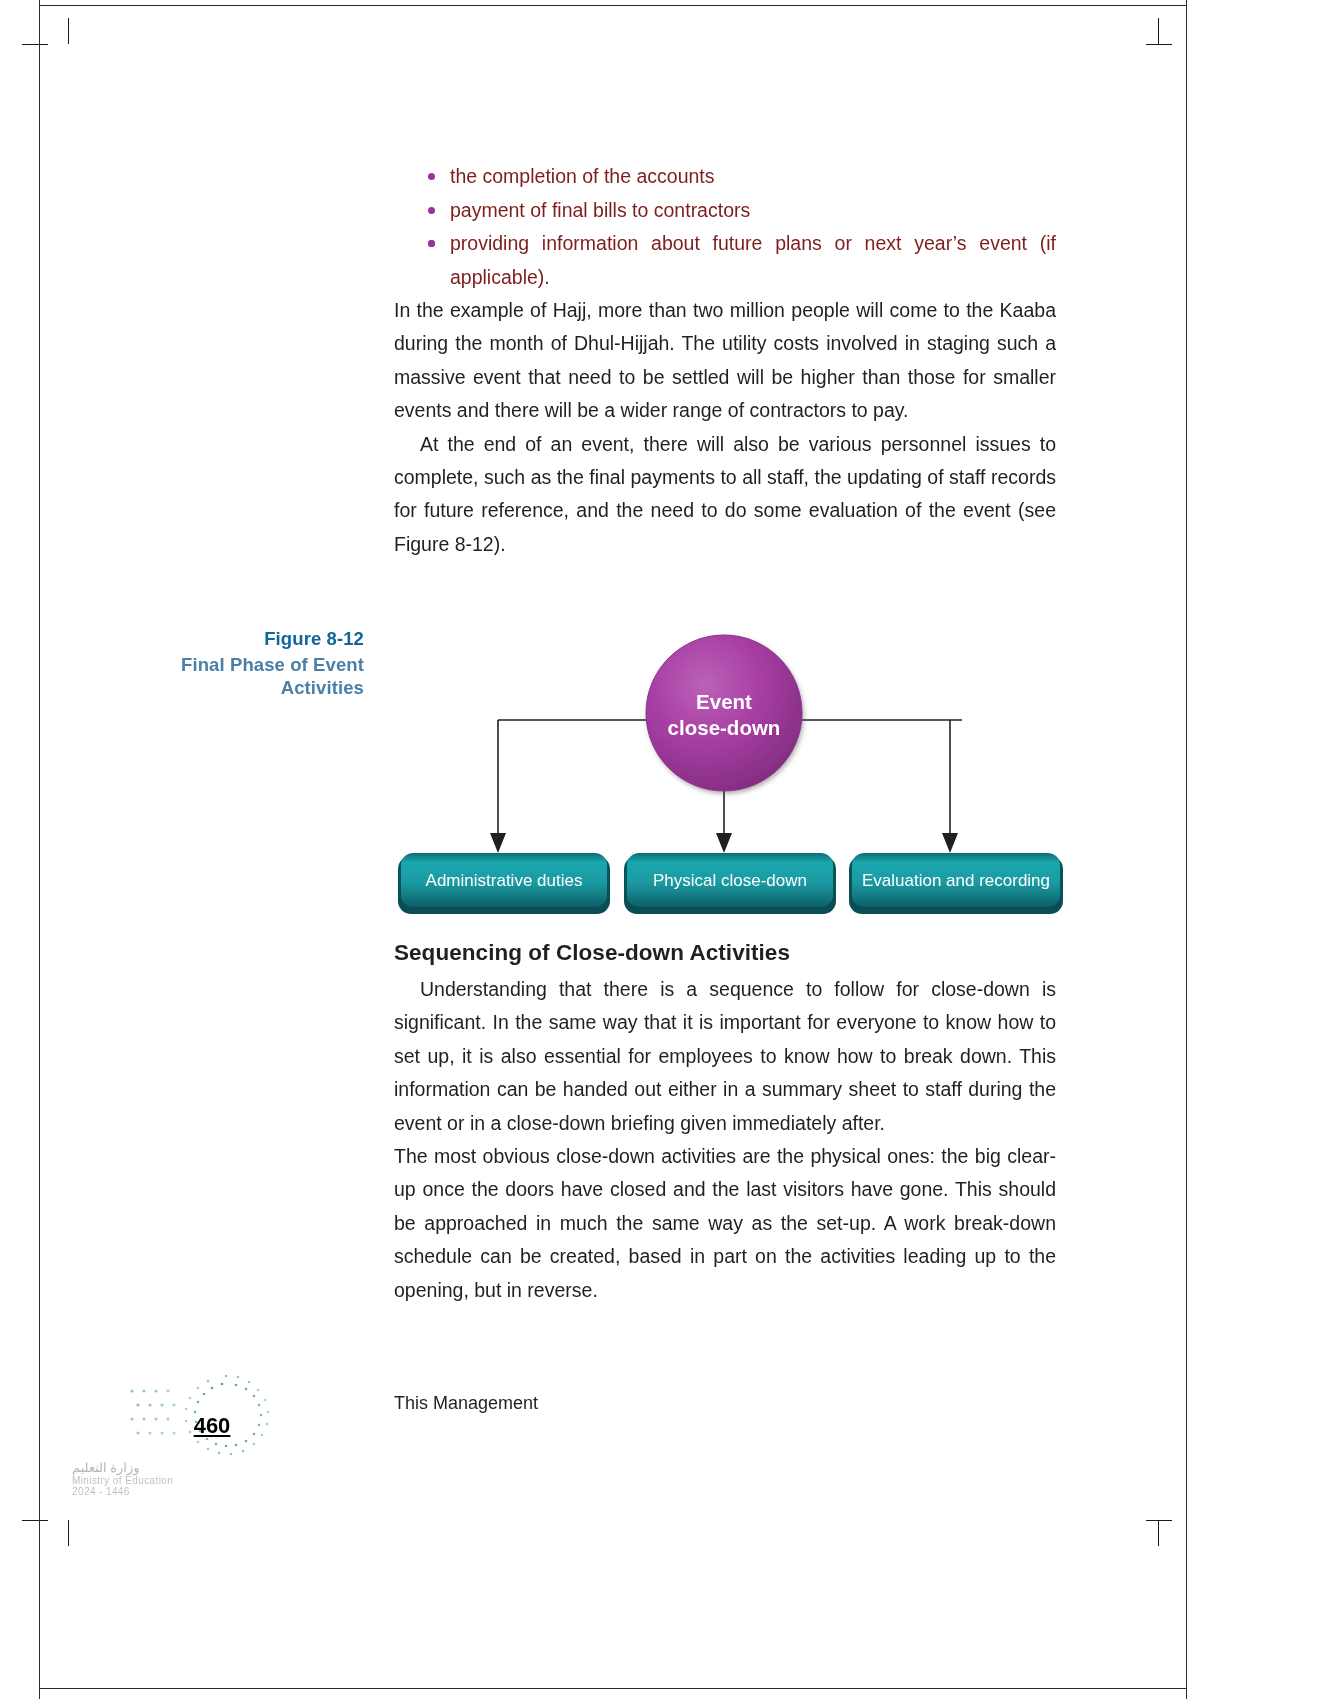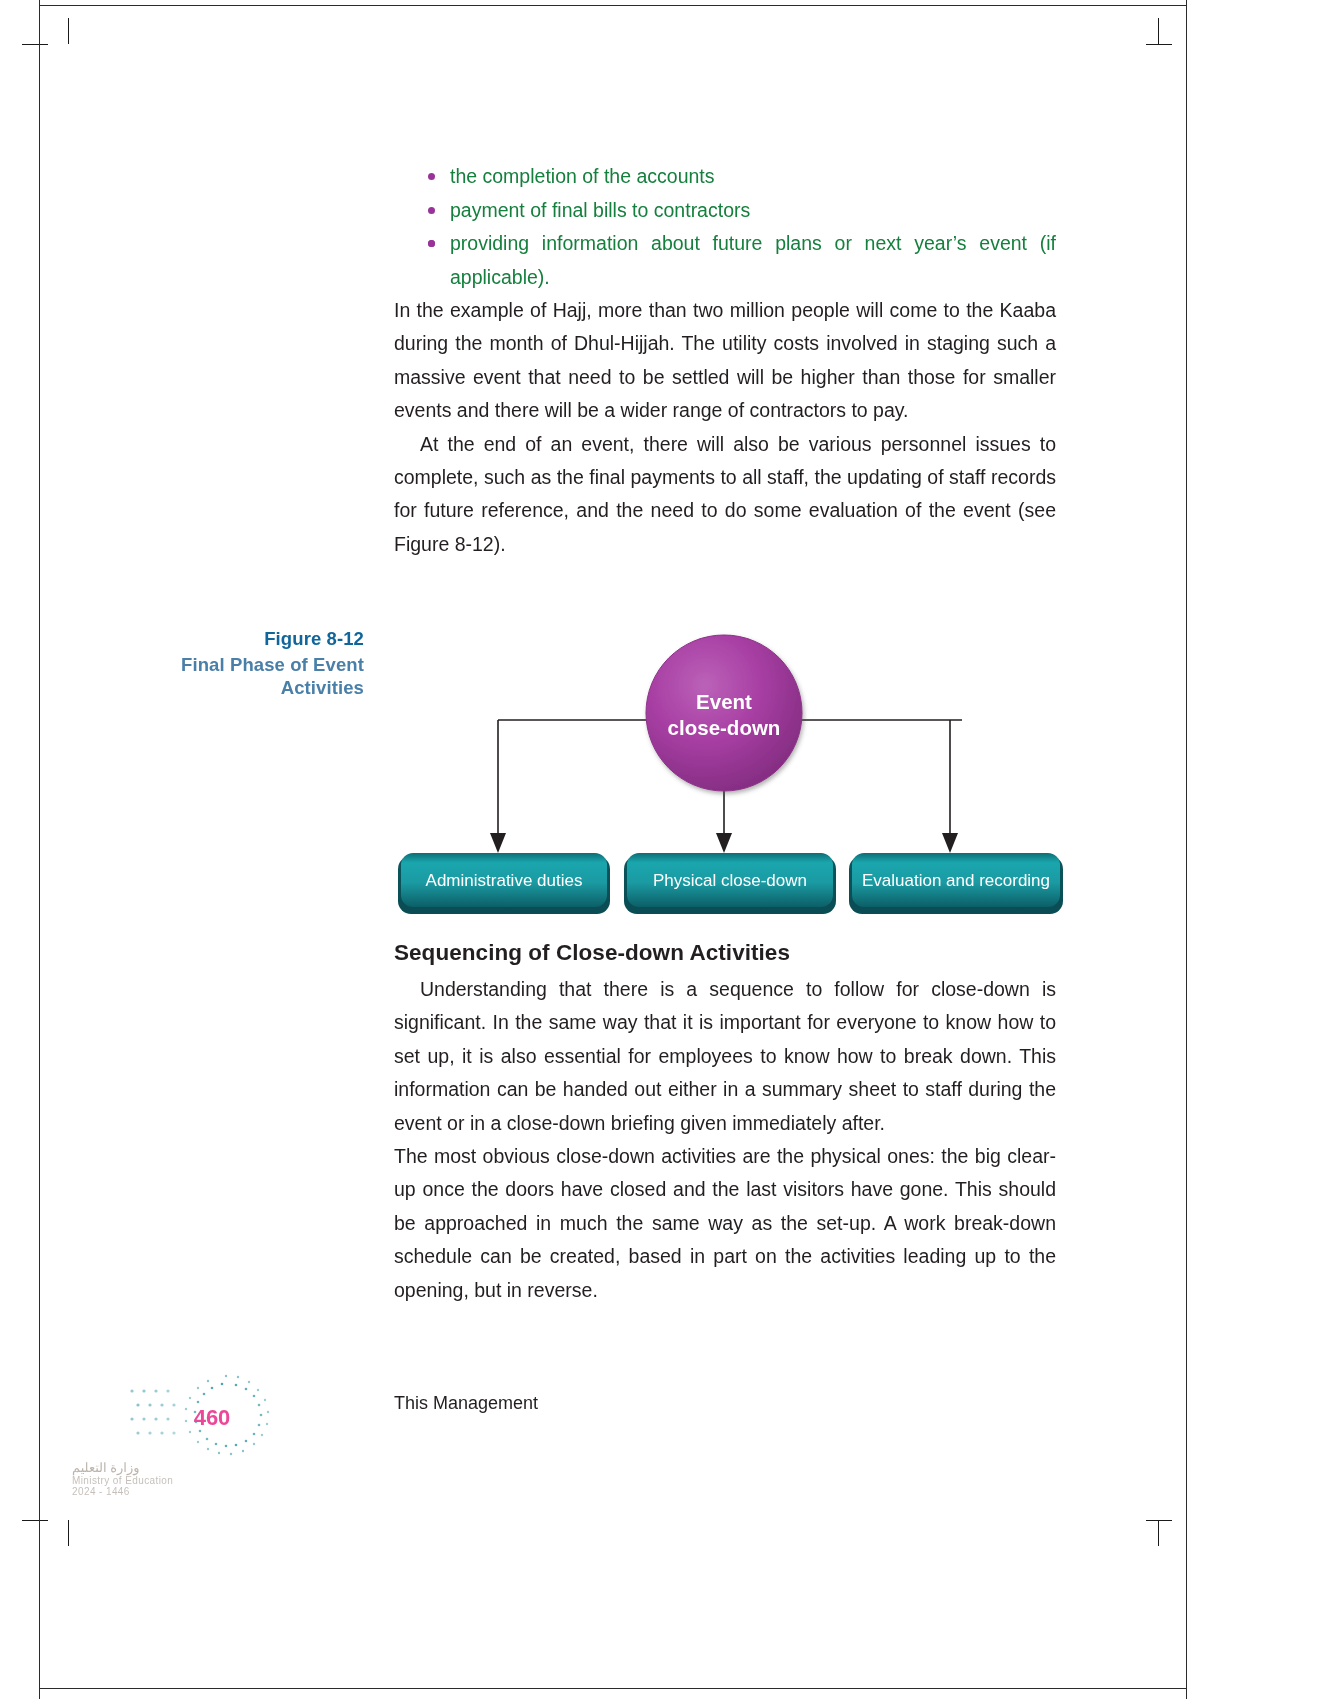--- a/index.html
+++ b/index.html
@@ -43,21 +43,21 @@
   ul.bullets {
     list-style: none;
     margin: 0 0 0 0;
     padding: 0;
   }
   ul.bullets li {
     position: relative;
     padding-left: 56px;
     font-size: 19.5px;
     line-height: 33.5px;
-    color: #15803d;
+    color: #7f1d1d;
     margin-bottom: 0px;
   }
   ul.bullets li .dot {
     position: absolute;
     left: 34px;
     top: 13px;
     width: 7px;
     height: 7px;
     border-radius: 50%;
     background: #993399;
@@ -138,31 +138,32 @@
   .page-num-badge {
     position: absolute;
     left: 118px;
     top: 10px;
     width: 160px;
     height: 105px;
   }
   .page-num {
     position: absolute;
     left: 0;
-    top: 0;
+    top: 8px;
     width: 160px;
     height: 105px;
     display: flex;
     align-items: center;
     justify-content: center;
     font-size: 22px;
     font-weight: bold;
-    color: #ec4899;
+    color: #000000;
     padding-left: 28px;
     box-sizing: border-box;
+    text-decoration: underline;
   }
   .footer-label {
     position: absolute;
     left: 394px;
     top: 38px;
     font-size: 18px;
     color: #231f20;
   }
   .ministry-logo {
     position: absolute;

